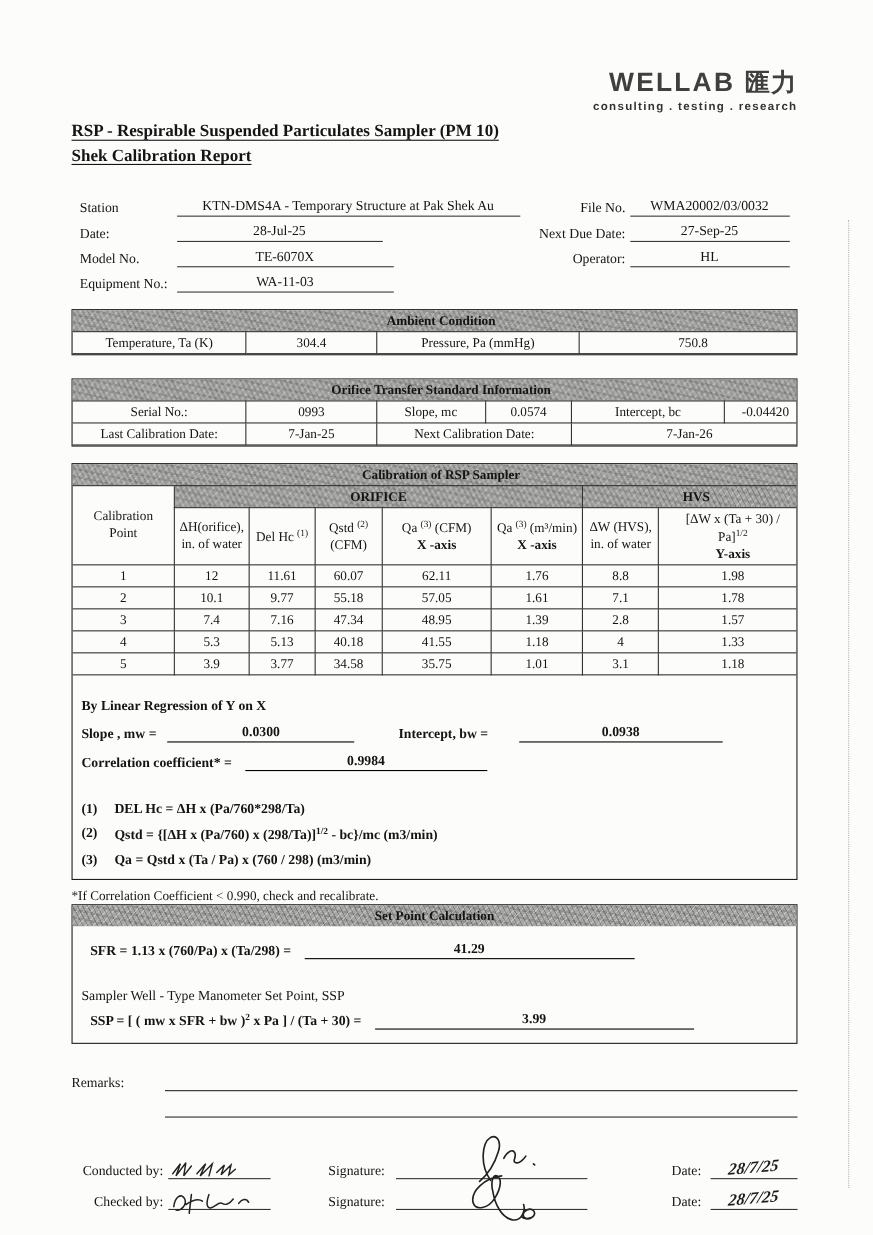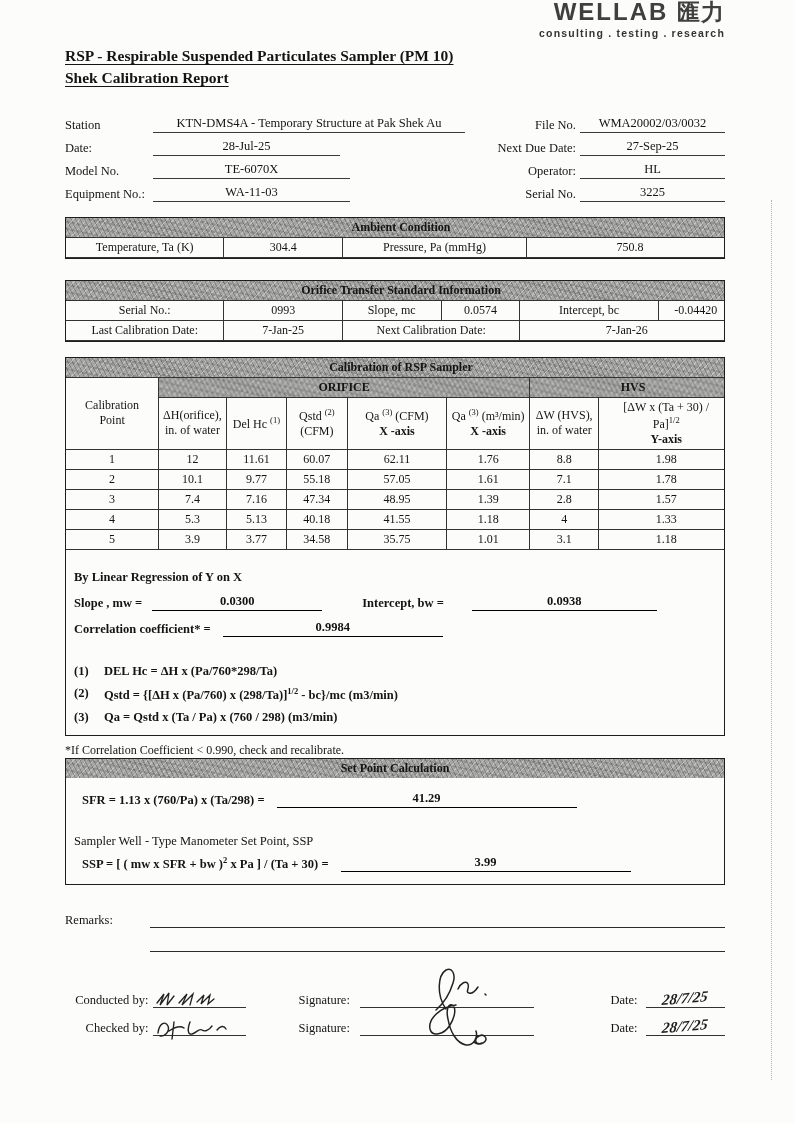--- a/index.html
+++ b/index.html
@@ -12,31 +12,31 @@
     font-family:"Liberation Serif", serif;
     color:#141414;
     overflow:hidden;
   }
   .content { position:absolute; left:65px; top:0; width:660px; }
 
   
   .edge-artifact { position:absolute; left:771px; top:200px; height:880px; width:0; border-left:1px dotted #b5b5b3; }
 
   
-  .logo-block { display:flex; flex-direction:column; align-items:flex-end; }
+  .logo-block { margin-top:64px; display:flex; flex-direction:column; align-items:flex-end; }
   .logo-main { font-family:"Liberation Sans", sans-serif; font-weight:bold; font-size:24px; letter-spacing:2px; color:#3f3f3f; line-height:1; }
   .logo-cn { font-size:23px; letter-spacing:1px; }
   .logo-tagline { font-family:"Liberation Sans", sans-serif; font-weight:bold; font-size:10.5px; letter-spacing:1.2px; color:#333; margin-top:3px; }
 
   
   .title-block { margin-top:6px; }
   .title-line { font-size:15.5px; font-weight:bold; text-decoration:underline; text-underline-offset:3px; line-height:1.45; }
 
   
-  .info-section { margin-top:20px; display:flex; justify-content:space-between; }
+  .info-section { margin-top:20px; display:flex; justify-content:center; }
   .info-col { display:flex; flex-direction:column; }
   .info-col.left { width:400px; }
   .info-col.right { width:245px; }
   .info-row { display:flex; align-items:flex-end; height:23px; font-size:12.5px; }
   .info-label { white-space:nowrap; }
   .left .info-label { width:88px; }
   .right .info-label { width:100px; text-align:right; padding-right:4px; }
   .info-value { flex:1; border-bottom:1px solid #3a3a3a; text-align:center; white-space:nowrap; padding:0 2px 1px 2px; }
 
   
@@ -144,24 +144,20 @@
           <span class="info-label">File No.</span>
           <span class="info-value">WMA20002/03/0032</span>
         </div>
         <div class="info-row">
           <span class="info-label">Next Due Date:</span>
           <span class="info-value">27-Sep-25</span>
         </div>
         <div class="info-row">
           <span class="info-label">Operator:</span>
           <span class="info-value">HL</span>
-        </div>
-        <div class="info-row">
-          <span class="info-label">Serial No.</span>
-          <span class="info-value">3225</span>
         </div>
       </div>
     </div>
 
     <div class="tbl-wrap ambient-wrap">
       <table>
         <colgroup>
             <col style="width:24%">
             <col style="width:18%">
             <col style="width:28%">

